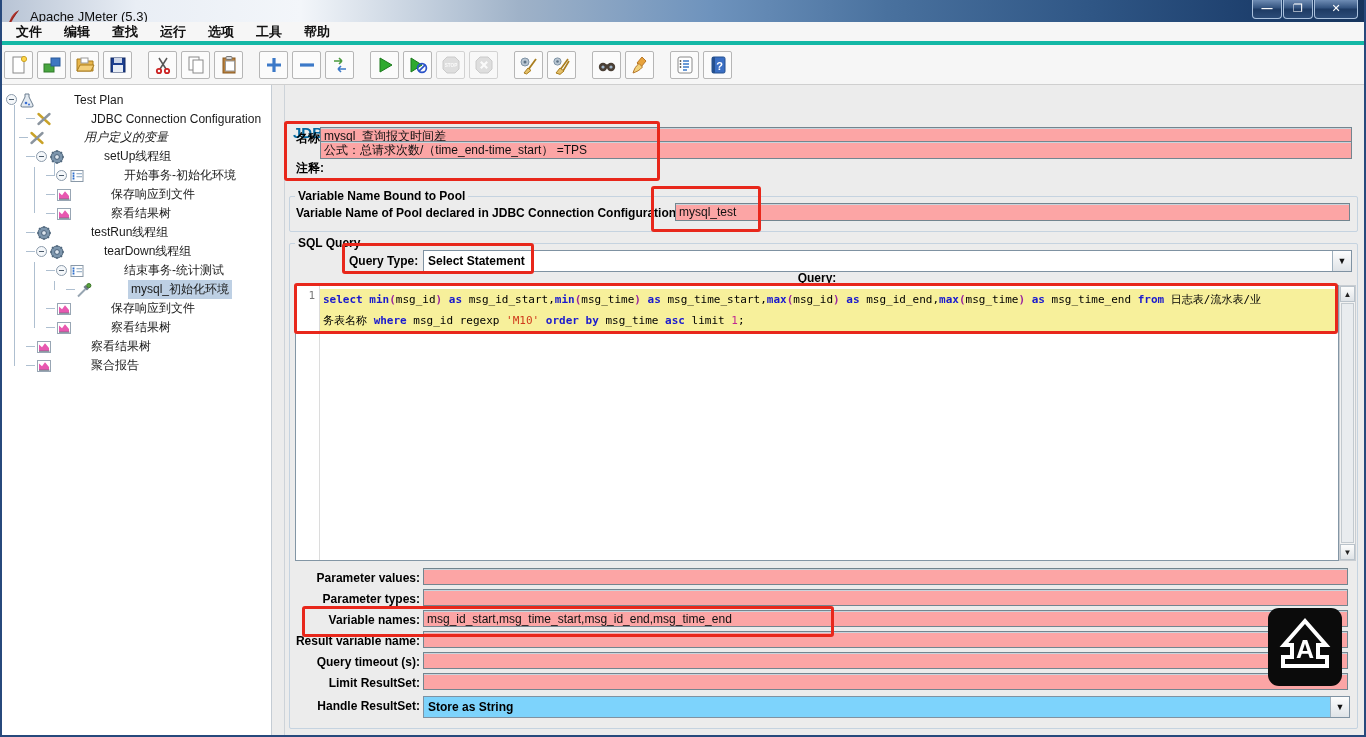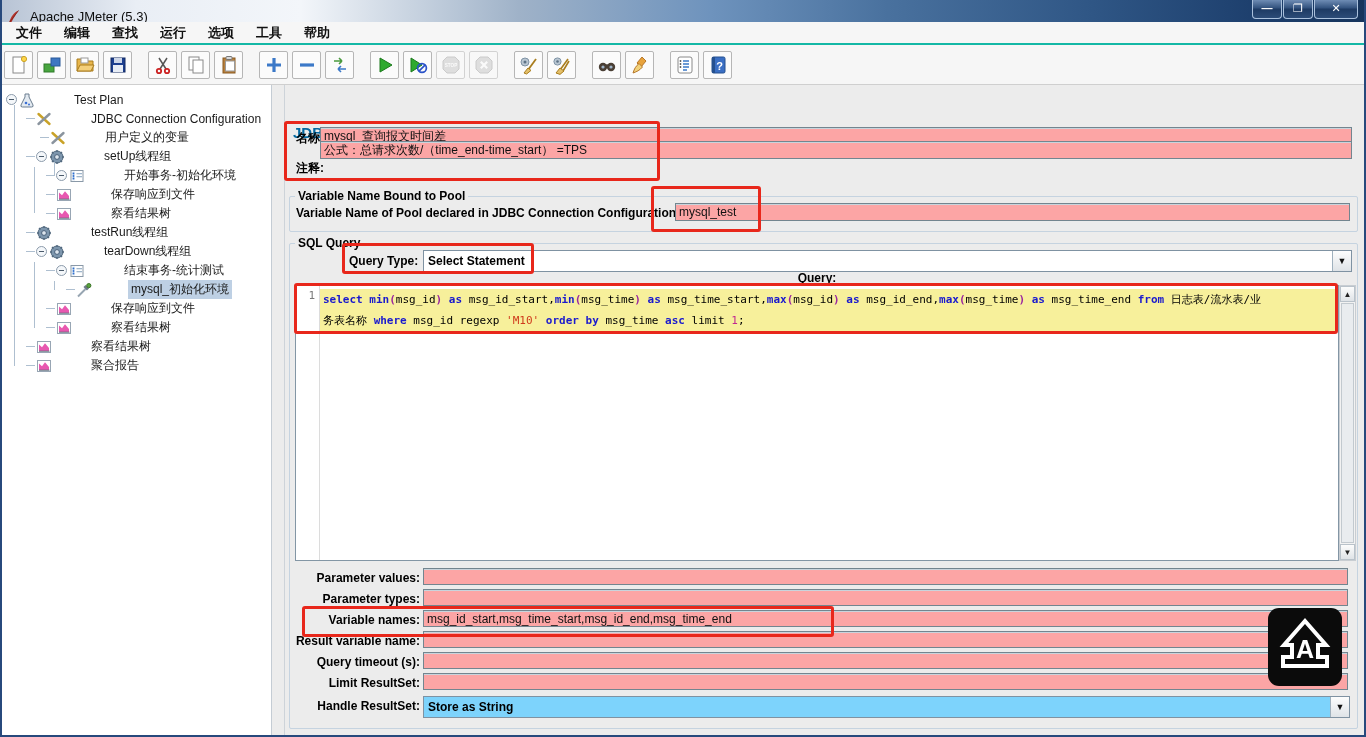--- a/index.html
+++ b/index.html
@@ -14,21 +14,21 @@
   .titlebar .app-title { font-size:13px; color:#0d0d0d; margin-left:8px; }
   .feather { width:16px; height:16px; margin-left:6px; }
   .winbtns { position:absolute; right:8px; top:0; display:flex; }
   .winbtn { width:30px; height:19px; margin-left:1px; border:1px solid #a9c0dc; border-top:none;
     border-radius:0 0 4px 4px; background:linear-gradient(#6e8cb4 0%,#31517d 45%,#1d3a63 50%,#2c4c78 100%);
     color:#fff; font-size:11px; text-align:center; line-height:17px; font-weight:bold; }
   .winbtn.close { width:44px; }
 
   
   .menubar { position:absolute; left:0; top:22px; width:1366px; height:23px; background:#f6f6f6;
-    border-bottom:2px solid #14b8a6; display:flex; align-items:center; padding-left:8px; }
+    border-bottom:4px solid #14b8a6; display:flex; align-items:center; padding-left:8px; }
   .menu-item { font-size:13px; font-weight:bold; color:#111; padding:2px 8px; margin-right:6px; }
 
   
   .toolbar { position:absolute; left:0; top:45px; width:1366px; height:40px; background:#f6f6f6;
     border-bottom:1px solid #cfcfcf; display:flex; align-items:center; padding-left:4px; }
   .tb-btn { width:29px; height:28px; border:1px solid #b6b6b6; border-radius:2px; background:#fbfbfb;
     margin-right:4px; display:flex; align-items:center; justify-content:center; }
   .tb-btn.disabled { opacity:.55; }
   .tb-gap { width:12px; }
   .tb-btn svg { width:20px; height:20px; }
@@ -278,21 +278,21 @@
         <div class="tree-row" style="padding-left: 26px;">
           <span class="stub"></span>
           <span class="tree-icon">
             <svg viewBox="0 0 16 16">
               <path d="M2.5 3L13.5 13" stroke="#c9a227" stroke-width="2.4" stroke-linecap="round"></path>
               <path d="M13.5 3L2.5 13" stroke="#8a949e" stroke-width="2.4" stroke-linecap="round"></path>
             </svg>
           </span>
           <span class="tree-label">JDBC Connection Configuration</span>
         </div>
-        <div class="tree-row" style="padding-left: 40px;">
+        <div class="tree-row" style="padding-left: 19px; font-style: italic;">
           <span class="stub"></span>
           <span class="tree-icon">
             <svg viewBox="0 0 16 16">
               <path d="M2.5 3L13.5 13" stroke="#c9a227" stroke-width="2.4" stroke-linecap="round"></path>
               <path d="M13.5 3L2.5 13" stroke="#8a949e" stroke-width="2.4" stroke-linecap="round"></path>
             </svg>
           </span>
           <span class="tree-label">用户定义的变量</span>
         </div>
         <div class="tree-row" style="padding-left: 26px;">

